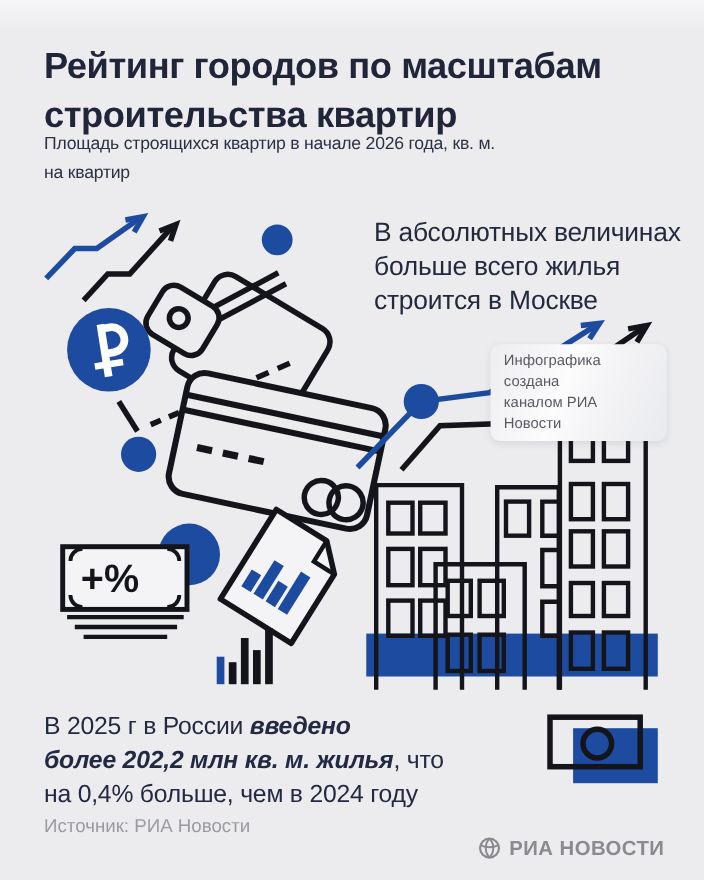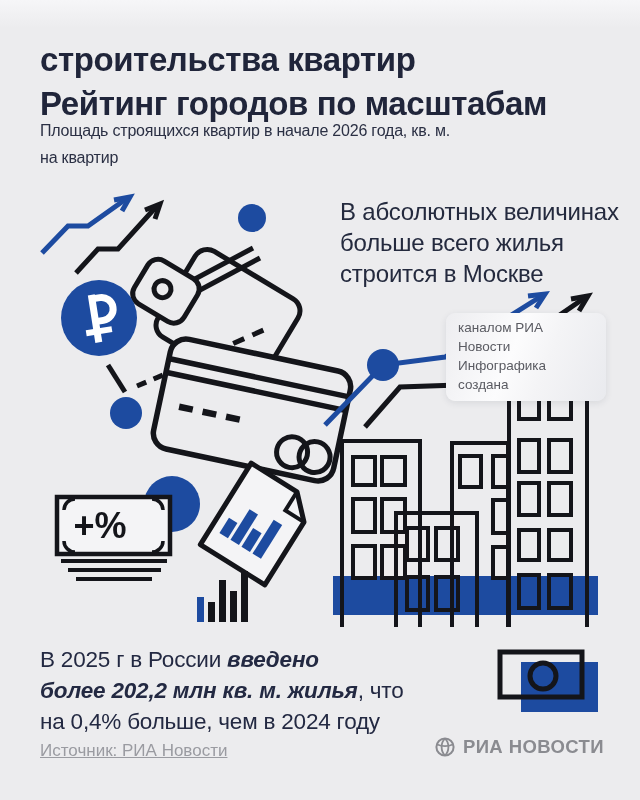--- a/index.html
+++ b/index.html
@@ -33,24 +33,24 @@
     box-shadow:0 2px 7px rgba(40,45,70,0.10);
     font-size:13.5px;line-height:19px;color:#5a5b62;
   }
   .footnote{
     position:absolute;left:40px;top:644px;width:420px;
     font-size:22.5px;line-height:31px;color:#232942;letter-spacing:-0.2px;
   }
   .footnote b{font-weight:bold;font-style:italic;}
   .source{
     position:absolute;left:40px;top:741px;
-    font-size:17px;color:#9a9ba1;text-decoration:underline;
+    font-size:17px;color:#9a9ba1;
   }
   .logo{
-    position:absolute;right:36px;top:736px;
+    position:absolute;right:36px;top:760px;
     display:flex;align-items:center;gap:7px;
     color:#8a8b90;font-weight:bold;font-size:18.5px;letter-spacing:0.4px;
   }
 </style>
 </head>
 <body>
 
 <div class="canvas">
   <div class="topstrip"></div>
 
@@ -179,38 +179,38 @@
     </g>
 
     <g>
       <rect x="521" y="662" width="77" height="50" fill="#1d4ba0"></rect>
       <rect x="500" y="652" width="82" height="45" fill="none" stroke="#14151a" stroke-width="5"></rect>
       <circle cx="543" cy="676" r="13" fill="none" stroke="#14151a" stroke-width="5"></circle>
     </g>
   </svg>
 
   <div class="title">
+    <div>Рейтинг городов по масштабам</div>
     <div>строительства квартир</div>
-    <div>Рейтинг городов по масштабам</div>
   </div>
 
   <div class="subtitle">
     <div>Площадь строящихся квартир в начале 2026 года, кв. м.</div>
     <div>на квартир</div>
   </div>
 
   <div class="highlight">
     <div>В абсолютных величинах</div>
     <div class="b">больше всего жилья</div>
     <div class="b">строится в Москве</div>
   </div>
 
   <div class="badge">
+    <div>Инфографика создана</div>
     <div>каналом РИА Новости</div>
-    <div>Инфографика создана</div>
   </div>
 
   <div class="footnote">
     <div><span>В 2025 г в России </span><b>введено</b></div>
     <div><b>более 202,2 млн кв. м. жилья</b><span>, что</span></div>
     <div>на 0,4% больше, чем в 2024 году</div>
   </div>
 
   <div class="source">Источник: РИА Новости</div>
 

